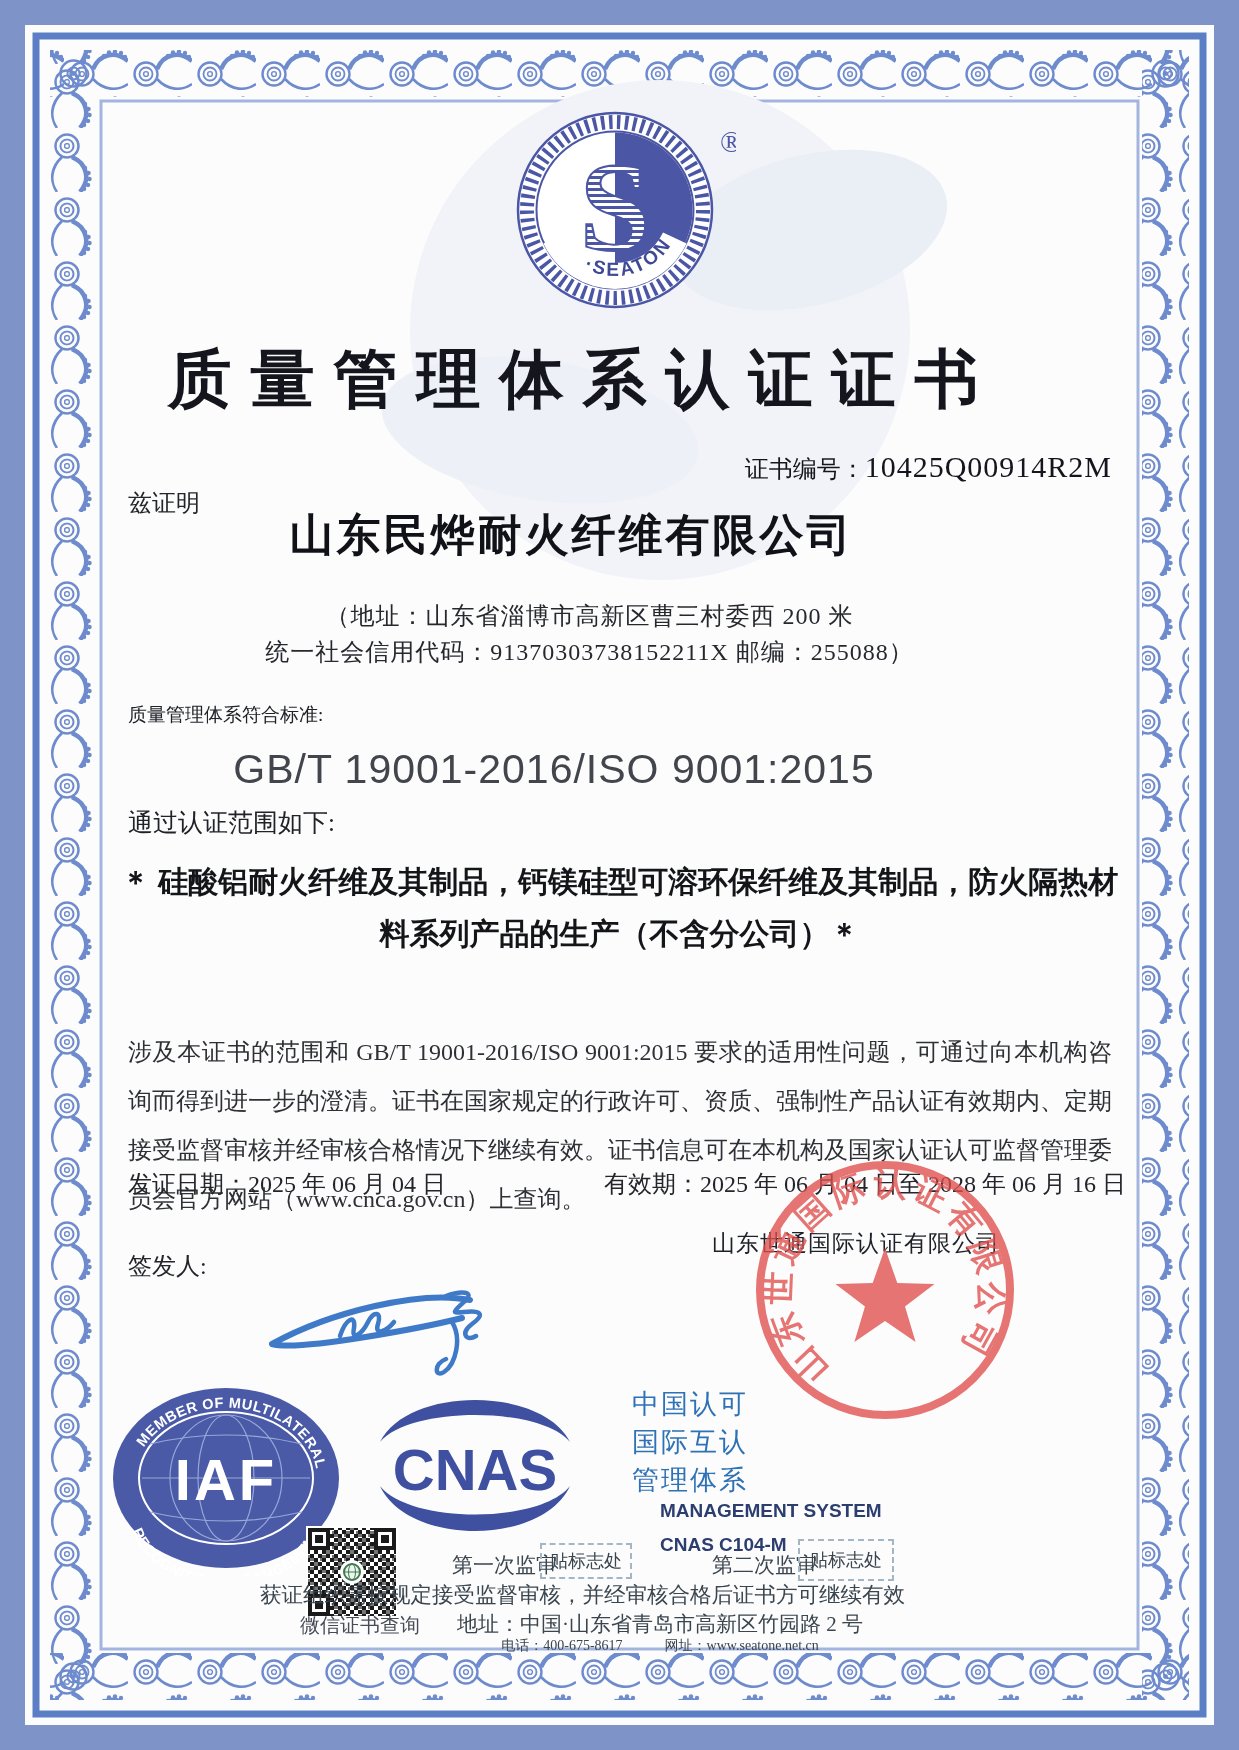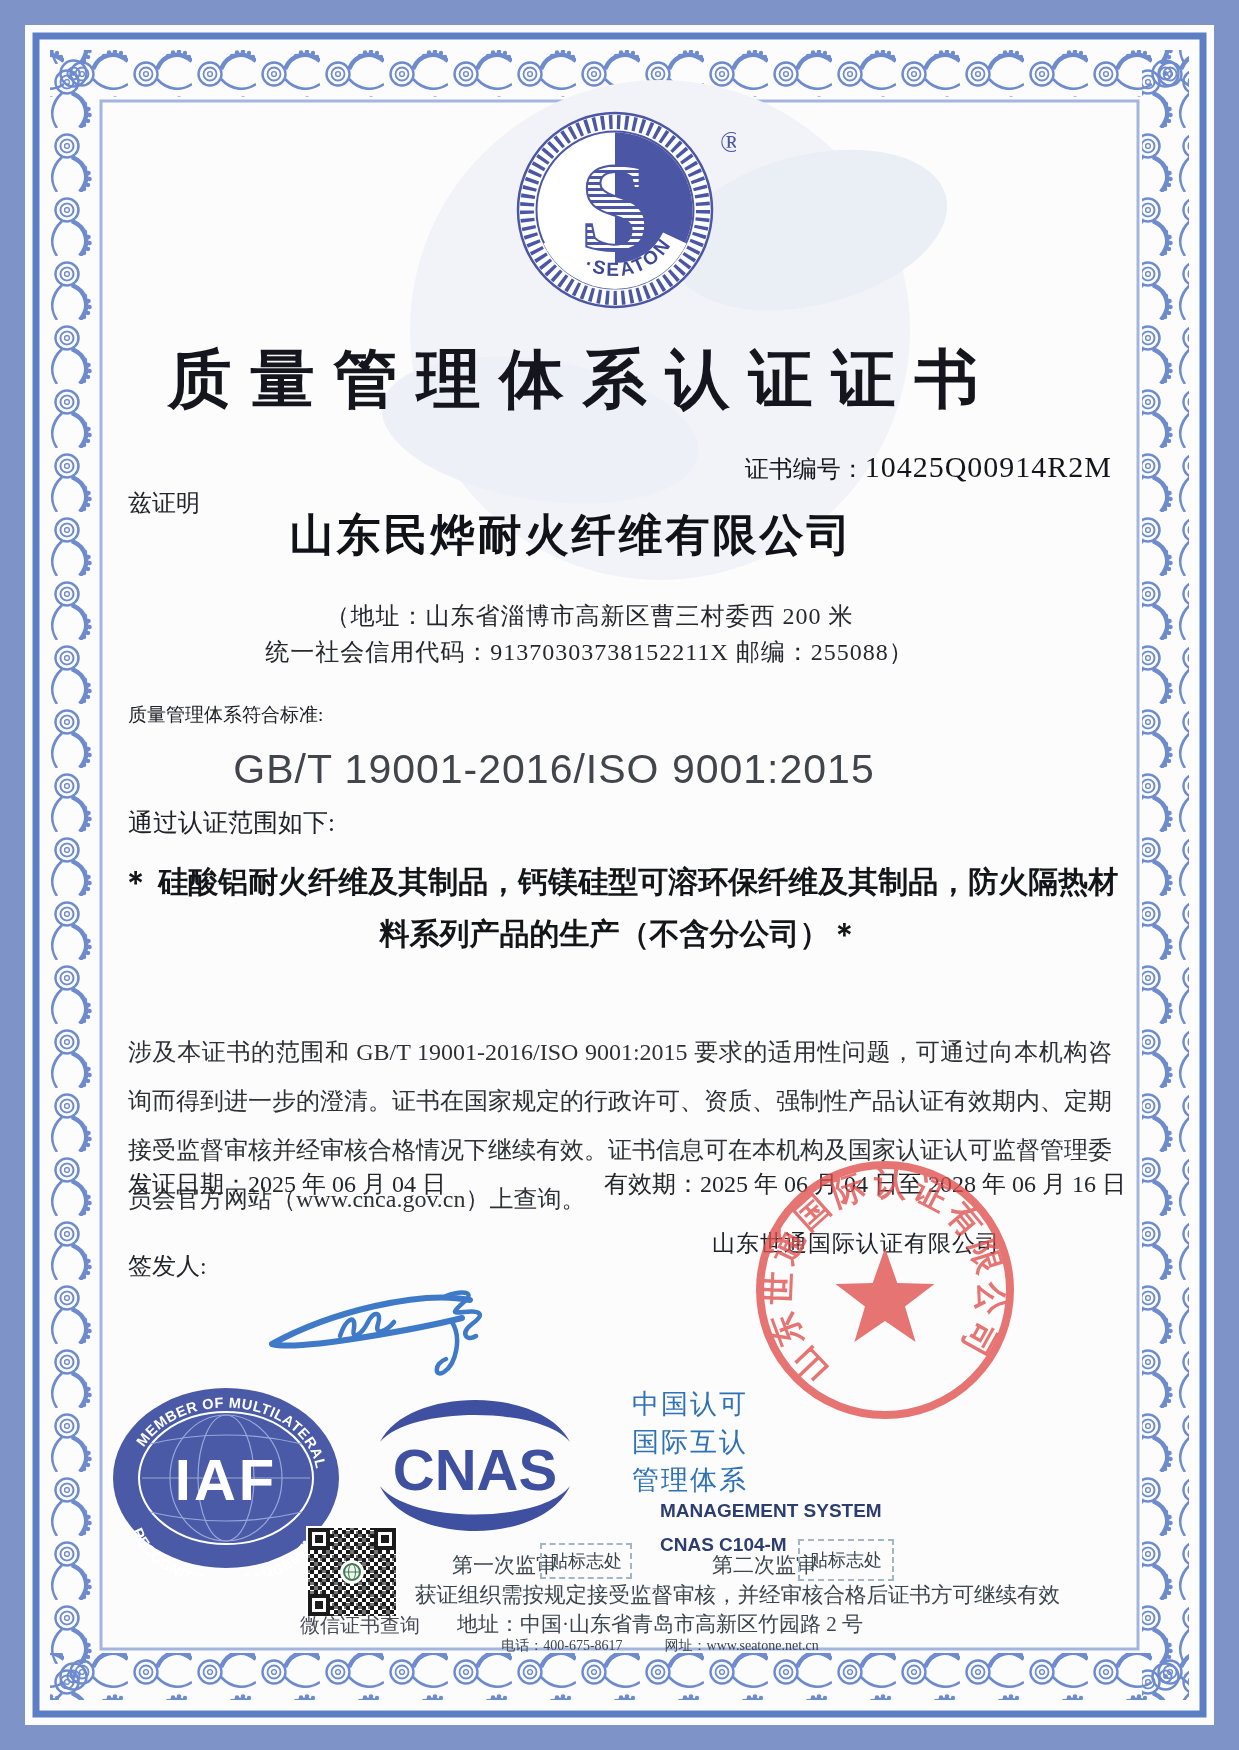--- a/index.html
+++ b/index.html
@@ -37,21 +37,21 @@
 
   #qrcap{left:288px;top:1612px;width:132px;text-align:right;font-size:20px;color:#474b55;}
 
   .fnote{color:#3a454e;}
   #audit1{left:452px;top:1551px;font-size:21px;}
   #sticker1{left:540px;top:1543px;width:88px;height:32px;border:2px dashed #a2b6c6;
             font-size:18px;display:flex;align-items:center;justify-content:center;}
   #audit2{left:712px;top:1551px;font-size:21px;}
   #sticker2{left:798px;top:1539px;width:92px;height:38px;border:2px dashed #a2b6c6;
             font-size:18px;display:flex;align-items:center;justify-content:center;}
-  #note{left:260px;top:1580px;width:800px;text-align:right;font-size:21.5px;}
+  #note{left:260px;top:1580px;width:800px;text-align:left;font-size:21.5px;}
   #faddr{left:260px;top:1610px;width:800px;text-align:center;font-size:21px;}
   #fphone{left:260px;top:1637px;width:800px;text-align:center;font-size:14px;}
   #fphone .gap{display:inline-block;width:42px;}
 </style>
 </head>
 <body>
 
 <div class="page">
 
   <svg class="abs" style="left:0;top:0" width="1239" height="1750">

